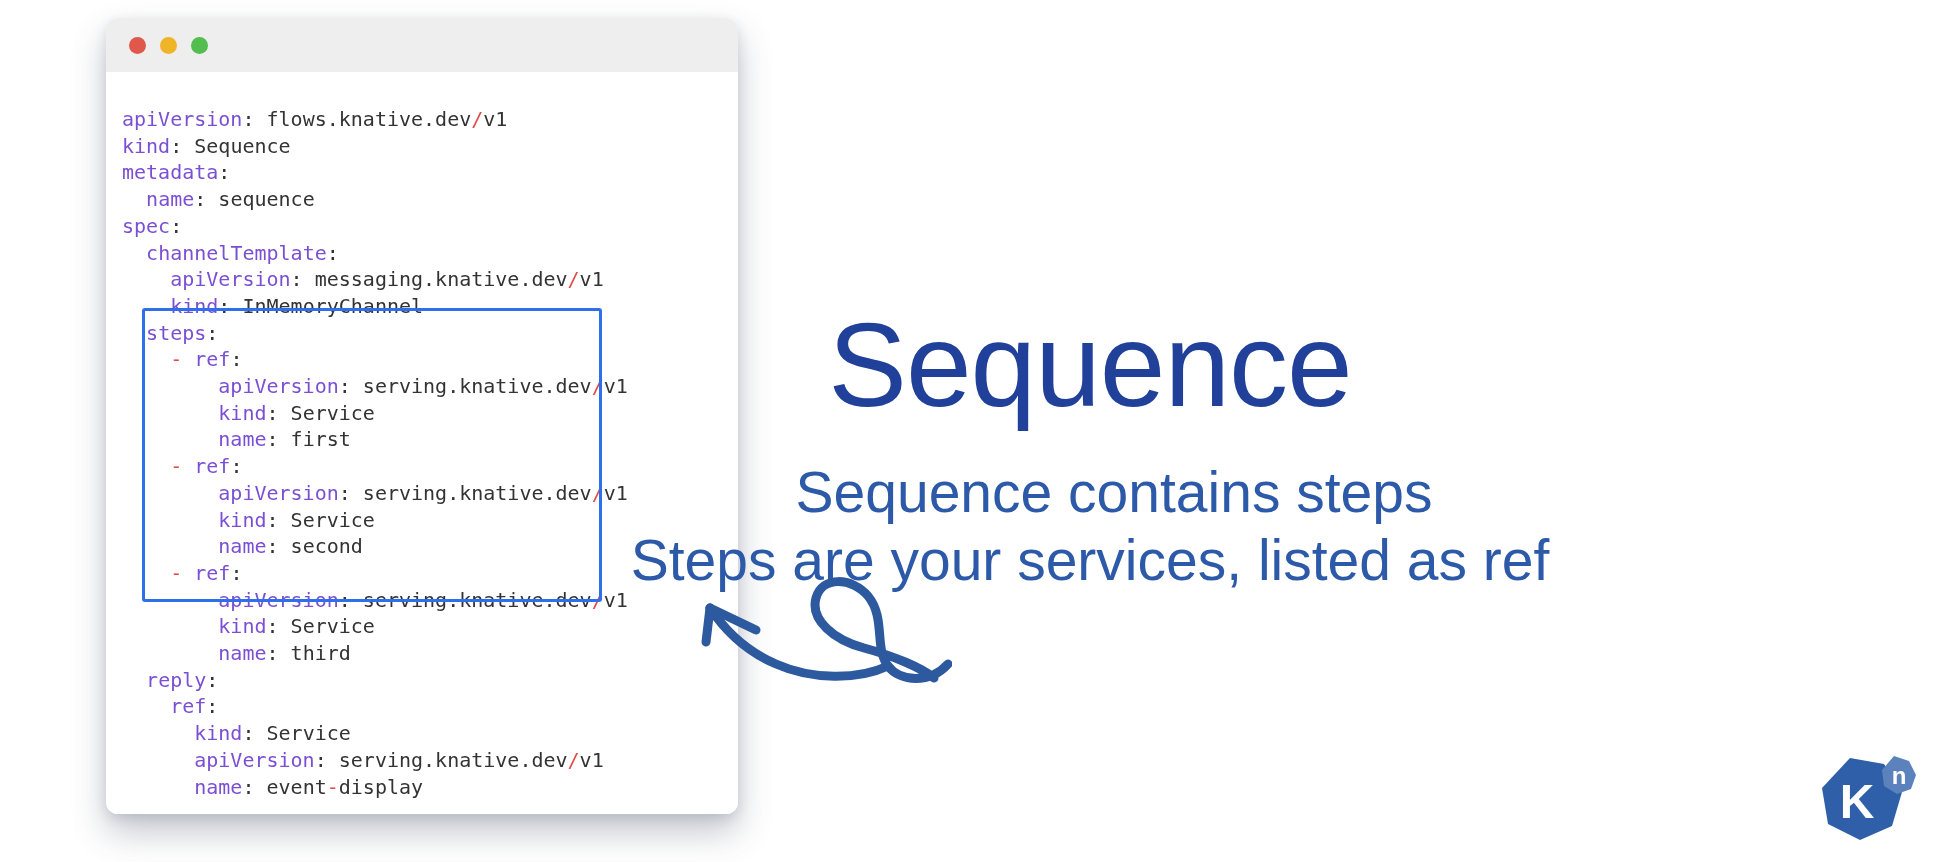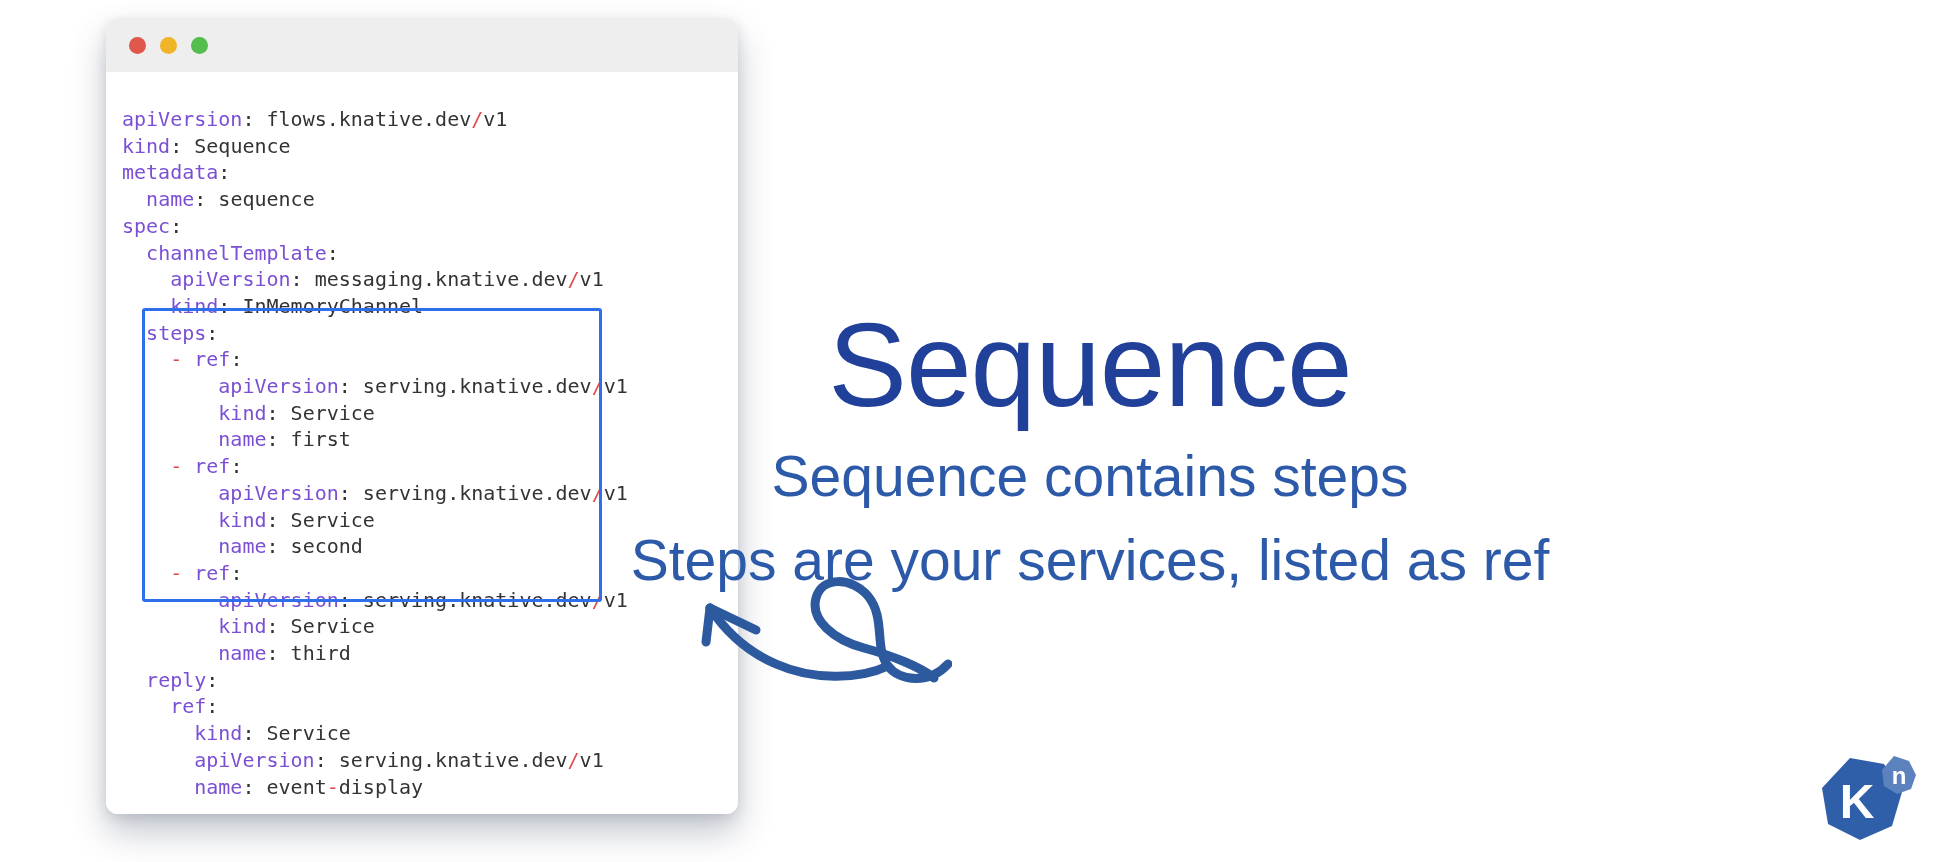--- a/index.html
+++ b/index.html
@@ -101,21 +101,21 @@
   }
   .subline {
     position: absolute;
     left: 1090px;
     transform: translateX(-50%);
     font-size: 57px;
     line-height: 1;
     color: #2d5aa8;
     white-space: nowrap;
   }
-  .subline-1 { top: 448px; }
+  .subline-1 { top: 464px; margin-left: 24px; }
   .subline-2 { top: 532px; }
 
   
   .arrow-wrap {
     position: absolute;
     left: 672px;
     top: 560px;
     width: 280px;
     height: 130px;
   }

